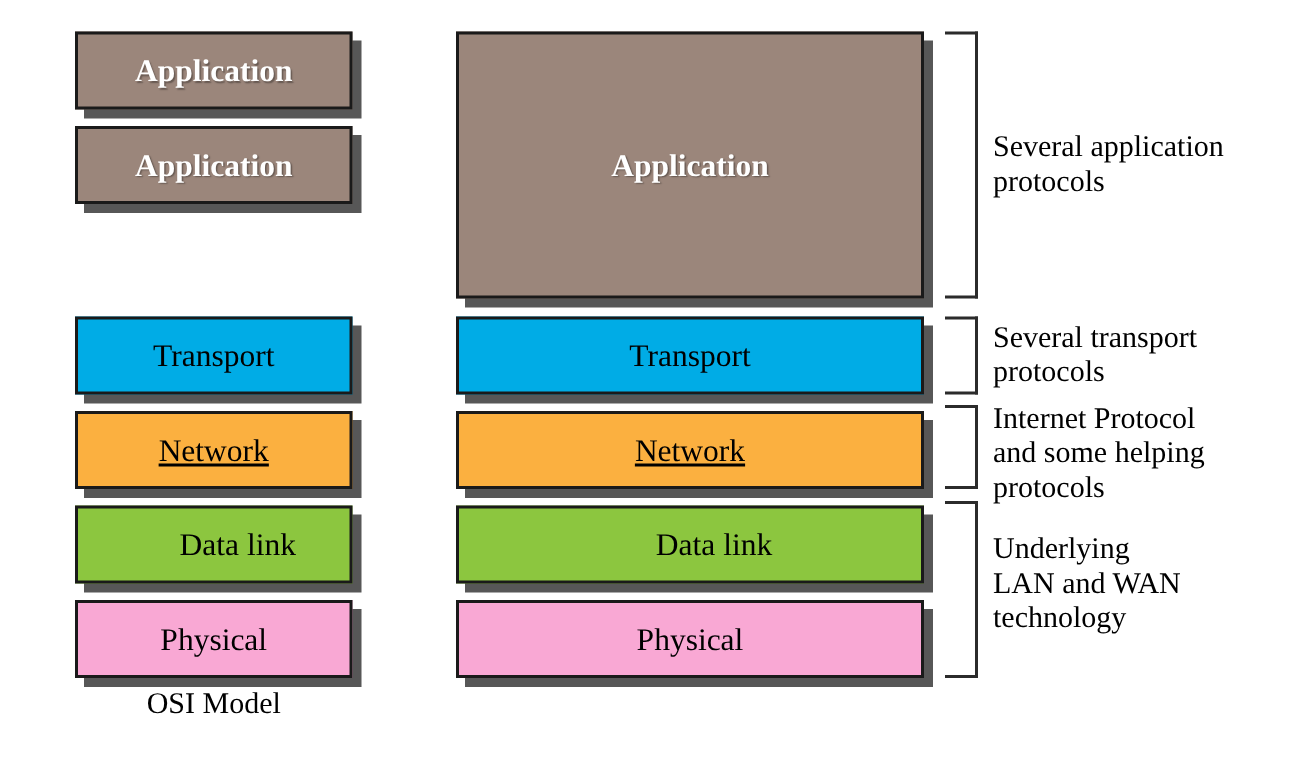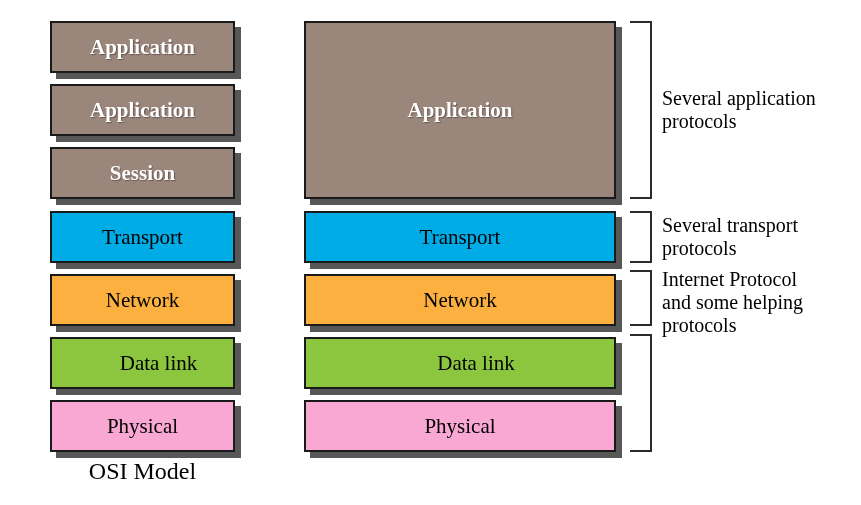--- a/index.html
+++ b/index.html
@@ -48,37 +48,37 @@
   }
   .box-app .layer-label {
     color: #ffffff;
     font-weight: bold;
     font-size: 21px;
     text-shadow: 1px 1px 1px rgba(0,0,0,0.35);
   }
 
   
   .box-transport { background: #00ace6; }
-  .box-network   { background: #fbb040; }
+  .box-network   { background: #fbb040; text-decoration: underline; }
   .box-datalink  { background: #8cc63f; padding-left: 32px; }
   .box-physical  { background: #f9a8d4; }
 
   .box-transport .layer-label,
   .box-network .layer-label,
   .box-datalink .layer-label,
   .box-physical .layer-label {
     color: #000000;
     font-weight: normal;
     font-size: 21px;
   }
 
   
   .column-caption {
     position: absolute;
-    font-size: 24px;
+    font-size: 20px;
     color: #000000;
     white-space: nowrap;
     text-align: center;
   }
 
   
   .bracket {
     position: absolute;
     box-sizing: border-box;
     border-top: 2px solid #2b2b2b;
@@ -102,23 +102,20 @@
 <div id="stage">
 
   <div class="layer-box box-app" style="left:38px; top:21px; width:185px; height:52px;">
     <span class="layer-label">Application</span>
   </div>
 
   <div class="layer-box box-app" style="left:38px; top:84px; width:185px; height:52px;">
     <span class="layer-label">Application</span>
   </div>
 
-  <div class="layer-box box-app" style="left:38px; top:147px; width:185px; height:52px;">
-    <span class="layer-label">Session</span>
-  </div>
 
   <div class="layer-box box-transport" style="left:38px; top:211px; width:185px; height:52px;">
     <span class="layer-label">Transport</span>
   </div>
 
   <div class="layer-box box-network" style="left:38px; top:274px; width:185px; height:52px;">
     <span class="layer-label">Network</span>
   </div>
 
   <div class="layer-box box-datalink" style="left:38px; top:337px; width:185px; height:52px;">
@@ -169,14 +166,19 @@
     <span class="ann-line">Several transport</span>
     <span class="ann-line">protocols</span>
   </div>
 
   <div class="annotation" style="left:650px; top:268px;">
     <span class="ann-line">Internet Protocol</span>
     <span class="ann-line">and some helping</span>
     <span class="ann-line">protocols</span>
   </div>
 
+  <div class="annotation" style="left:650px; top:355px;">
+    <span class="ann-line">Underlying</span>
+    <span class="ann-line">LAN and WAN</span>
+    <span class="ann-line">technology</span>
+  </div>
 
 </div>
 
 </body></html>

